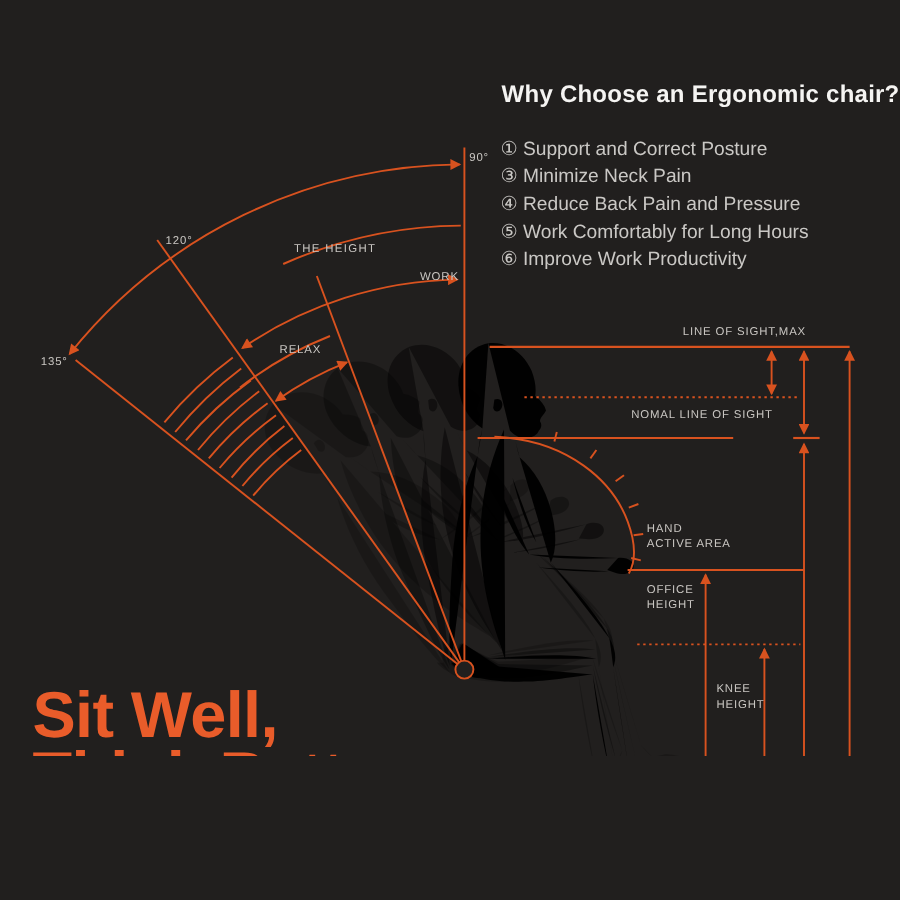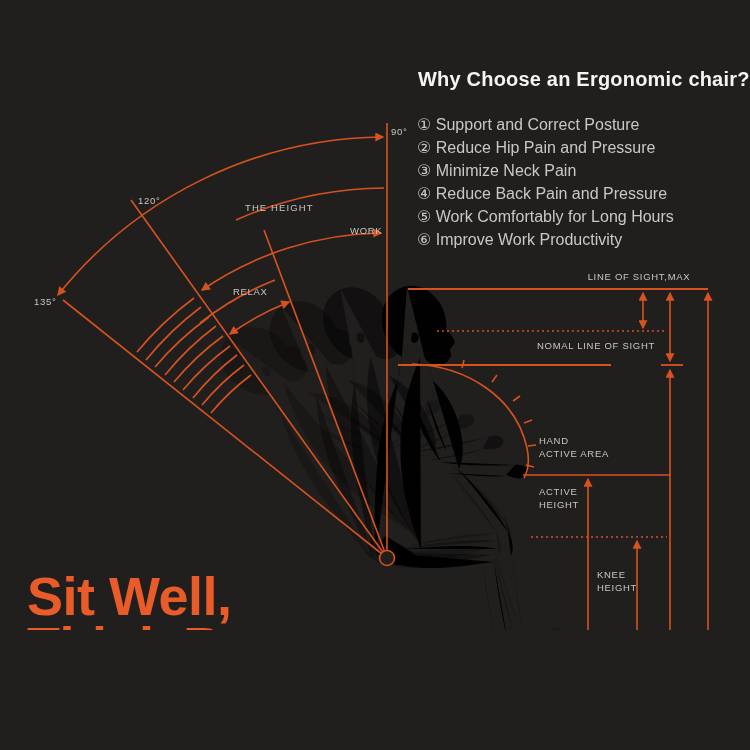--- a/index.html
+++ b/index.html
@@ -14,21 +14,21 @@
   }
   .benefits{color:#cac8c5;font-size:16px;line-height:23px;font-weight:400;}
   .benefits div{white-space:nowrap;}
   .tagline{
     color:#e95c2a;font-size:54px;font-weight:700;line-height:50px;letter-spacing:-.5px;
   }
   .lbl{
     color:#c9c6c2;font-size:9.5px;letter-spacing:.7px;line-height:13px;
     white-space:pre-line;
   }
-  .lbl.right{text-align:center;}
+  .lbl.right{text-align:left;}
   .org{fill:none;stroke:#d8521f;stroke-width:1.6;}
 </style>
 </head>
 <body>
 
 <div class="poster">
 
   <svg width="750" height="750" viewBox="0 0 750 750">
     <defs>
       <marker id="ah" viewBox="0 0 10 10" refX="8.5" refY="5" markerWidth="11" markerHeight="9" markerUnits="userSpaceOnUse" orient="auto-start-reverse">
@@ -145,21 +145,20 @@
       <path d="M500 667 L565 667"></path>
       <path d="M579 667 L631 667"></path>
       <path d="M645 667 L665 667"></path>
       <path d="M681 667 L716 667"></path>
     </g>
   </svg>
 
   <div class="abs title" style="left:418px;top:68px;">Why Choose an Ergonomic chair?</div>
   <div class="abs benefits" style="left:417px;top:113px;">
     <div>① Support and Correct Posture</div>
-    <div>② Reduce Hip Pain and Pressure</div>
     <div>③ Minimize Neck Pain</div>
     <div>④ Reduce Back Pain and Pressure</div>
     <div>⑤ Work Comfortably for Long Hours</div>
     <div>⑥ Improve Work Productivity</div>
   </div>
 
   <div class="abs tagline" style="left:27px;top:571px;">
     <div>Sit Well,</div>
     <div>Think Better</div>
   </div>
@@ -169,18 +168,18 @@
   <div class="abs lbl" style="left:34px;top:295px;">135°</div>
 
   <div class="abs lbl" style="left:245px;top:201px;letter-spacing:1.1px;">THE HEIGHT</div>
   <div class="abs lbl" style="left:350px;top:224px;">WORK</div>
   <div class="abs lbl" style="left:233px;top:285px;">RELAX</div>
 
   <div class="abs lbl right" style="left:569px;top:270px;width:140px;">LINE OF SIGHT,MAX</div>
   <div class="abs lbl right" style="left:526px;top:339px;width:140px;">NOMAL LINE OF SIGHT</div>
   <div class="abs lbl" style="left:539px;top:434px;">HAND
 ACTIVE AREA</div>
-  <div class="abs lbl" style="left:539px;top:485px;">ACTIVE
+  <div class="abs lbl" style="left:539px;top:485px;">OFFICE
 HEIGHT</div>
   <div class="abs lbl" style="left:597px;top:552px;margin-top:16px;">KNEE
 HEIGHT</div>
 
 </div>
 
 </body></html>

